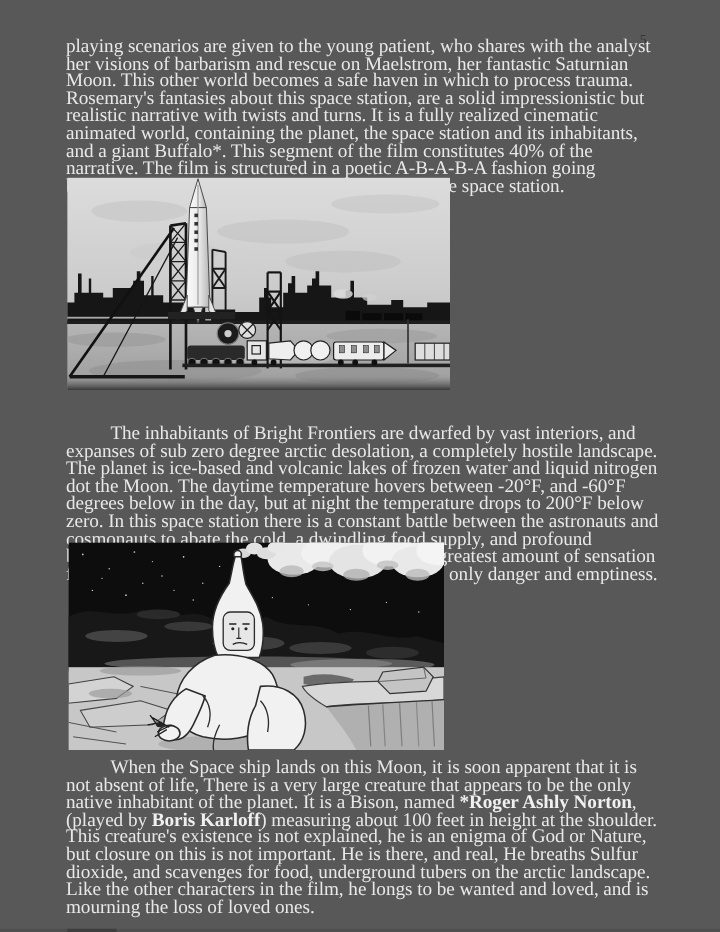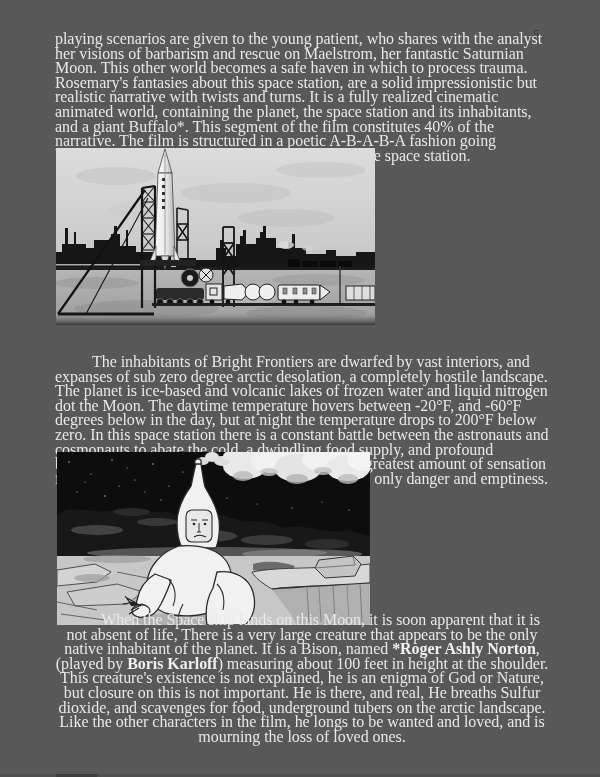--- a/index.html
+++ b/index.html
@@ -23,21 +23,21 @@
   p.body-text {
     position: absolute; left: 55px;
     width: 494px; margin: 0;
     font-size: 16px; line-height: 14.6px;
     letter-spacing: -0.05px;
     color: #e8e8e8;
     text-align: left;
   }
   #para1 { top: 32px; }
   #para2 { top: 345px; text-indent: 37px; margin-top: 10px; }
-  #para3 { top: 613px; text-indent: 37px; text-align: center; }
+  #para3 { top: 633px; text-indent: 37px; }
   p.body-text b { font-weight: bold; color: #f0f0f0; }
   .figure {
     position: absolute; display: block; line-height: 0;
   }
   #figure1 { left: 56px; top: 148px; width: 319px; height: 177px; }
   #figure2 { left: 57px; top: 452px; width: 313px; height: 173px; }
   .bottom-edge {
     position: absolute; left: 0; top: 774px; width: 600px; height: 3px;
     background: #4f4f4f;
   }

